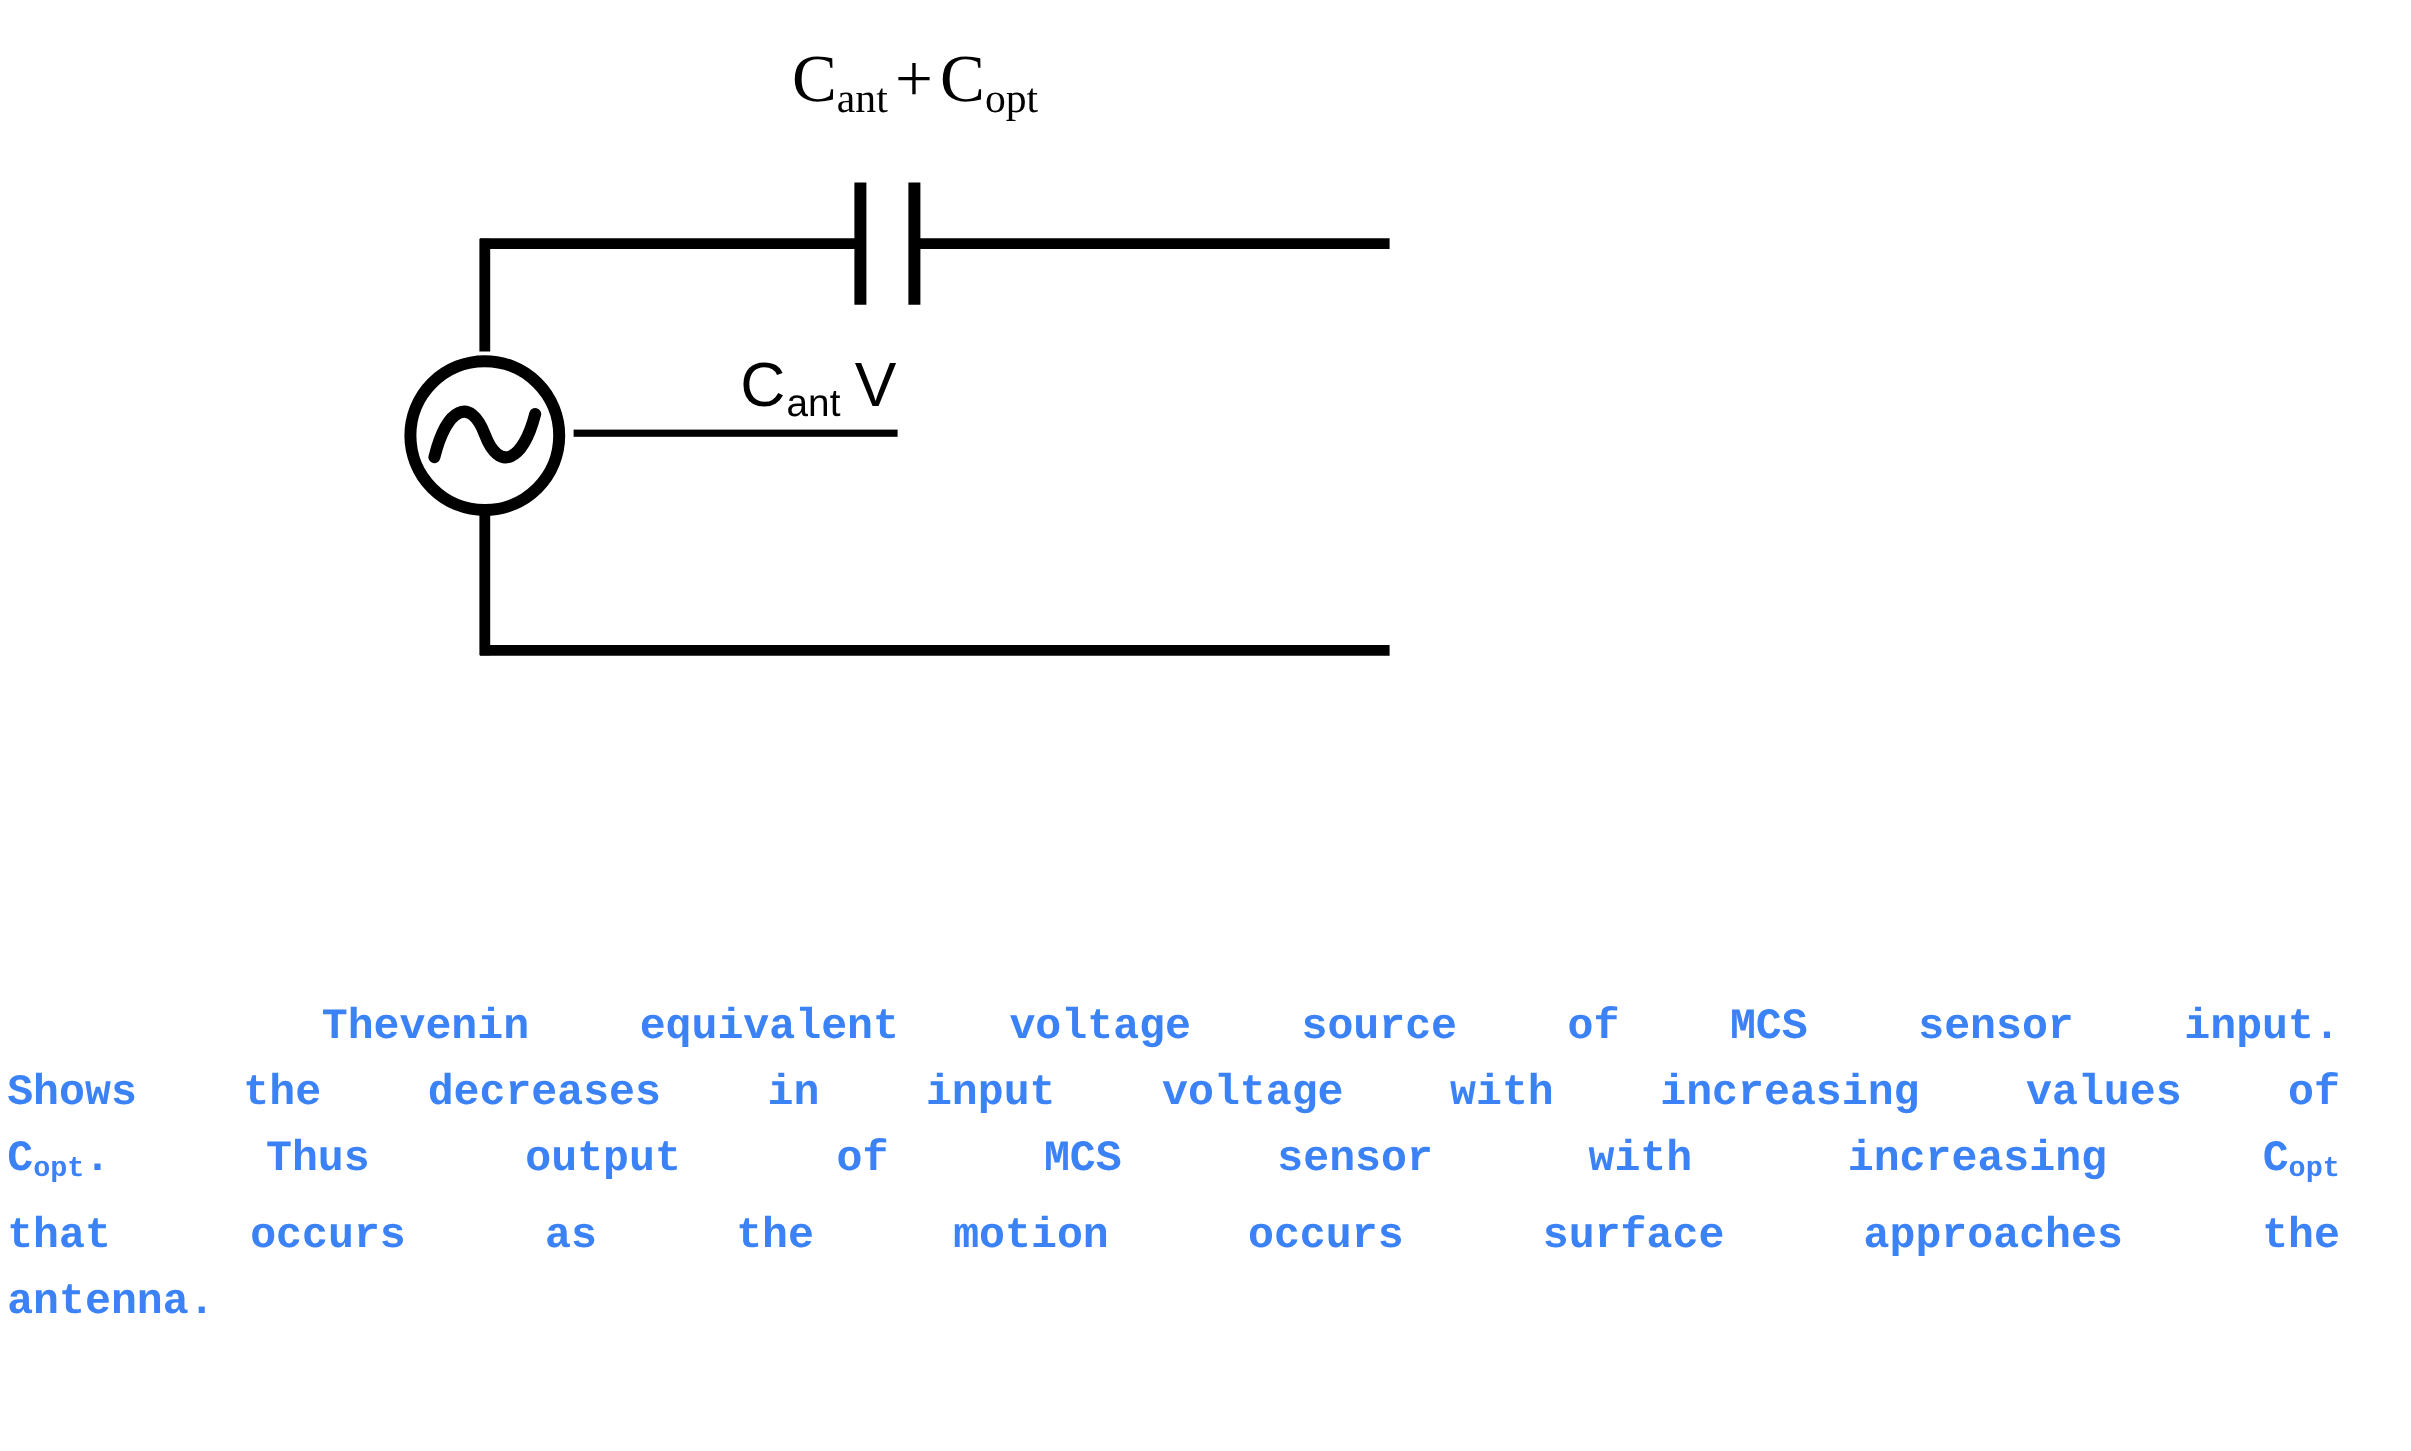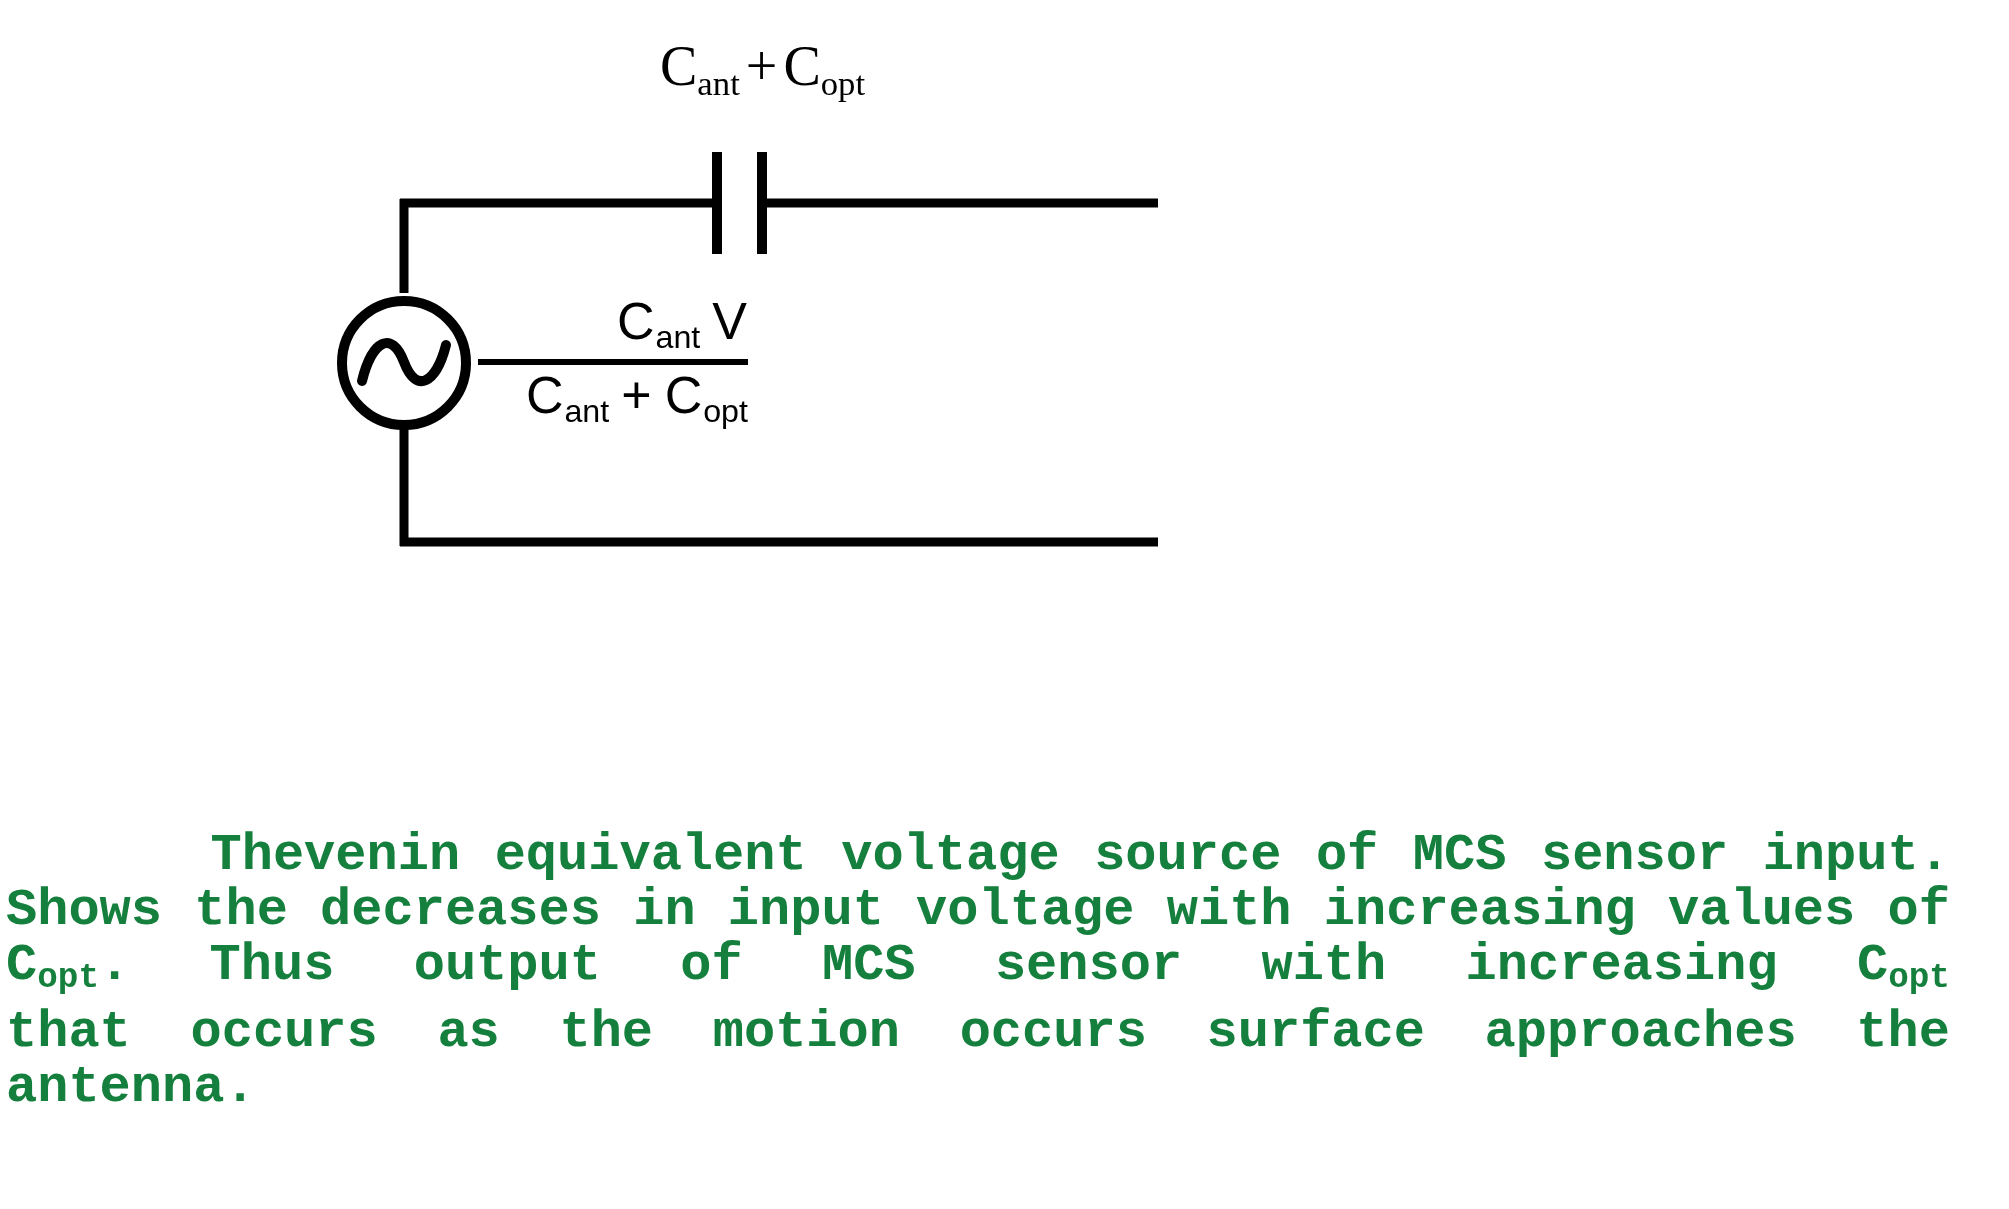--- a/index.html
+++ b/index.html
@@ -87,23 +87,23 @@
   
   #caption {
     position: absolute;
     left: 0;
     top: 828px;
     width: 1964px;
     padding: 0 14px 0 6px;
     box-sizing: border-box;
     font-family: "Liberation Mono", monospace;
     font-weight: bold;
-    font-size: 52px;
+    font-size: 36px;
     line-height: 55px;
-    color: #15803d;
+    color: #3b82f6;
     text-align: justify;
     text-justify: inter-word;
   }
   #caption .cap-line {
     display: block;
     white-space: pre;
   }
   #caption .cap-line.justify {
     display: flex;
     justify-content: space-between;
@@ -140,21 +140,20 @@
     <path d="M 362 381 C 372 340, 392 330, 404 362 C 416 394, 436 384, 446 345" fill="none" stroke="#000" stroke-width="10" stroke-linecap="round"></path>
 
     <line x1="404" y1="428" x2="404" y2="546" stroke="#000" stroke-width="9"></line>
 
     <line x1="400" y1="542" x2="1158" y2="542" stroke="#000" stroke-width="9"></line>
   </svg>
 
   <div id="fraction">
     <div class="numerator math-sans"><span><span>C</span><span class="sub">ant</span></span><span class="sp"></span><span>V</span></div>
     <div class="frac-bar"></div>
-    <div class="denominator math-sans"><span><span>C</span><span class="sub">ant</span></span><span class="sp"></span><span>+</span><span class="sp"></span><span><span>C</span><span class="sub">opt</span></span></div>
   </div>
 </div>
 
 <div id="caption">
 
   <div class="cap-line justify">
     <span class="indent"></span>
     <span>Thevenin</span>
     <span>equivalent</span>
     <span>voltage</span>

